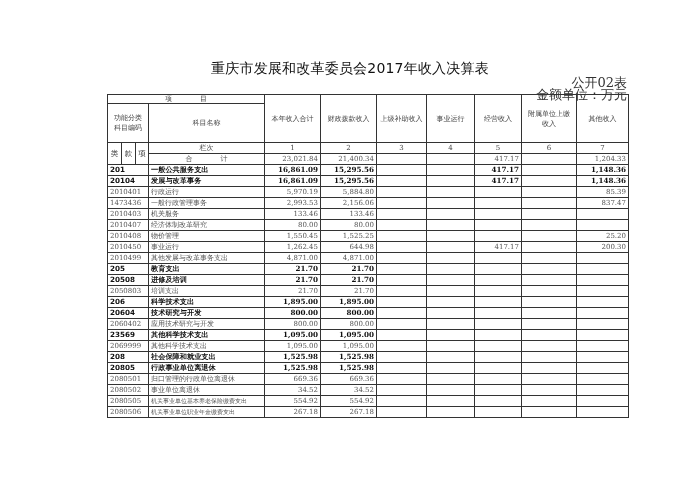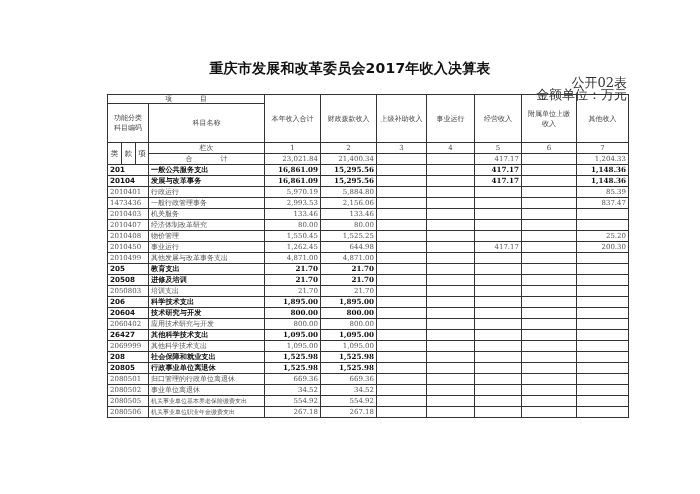--- a/index.html
+++ b/index.html
@@ -1,17 +1,17 @@
 <!DOCTYPE html>
 <html><head>
 <meta charset="utf-8">
 <style>
   html, body { margin:0; padding:0; background:#fff; }
   body { width:700px; height:494px; position:relative; overflow:hidden; font-family:"DejaVu Serif","Liberation Serif",serif; color:#222; }
-  .title { position:absolute; left:0; width:700px; top:60px; text-align:center; font-family:"DejaVu Sans","Liberation Sans",sans-serif; font-size:14px; font-weight:bold; color:#111; letter-spacing:0.2px; }
+  .title { position:absolute; left:0; width:700px; top:60px; text-align:center; font-family:"DejaVu Sans","Liberation Sans",sans-serif; font-size:14px; font-weight:normal; color:#111; letter-spacing:0.2px; }
   .form-no { position:absolute; right:73px; top:74px; font-size:13px; color:#333; }
   .unit { position:absolute; right:73px; top:86px; font-size:13px; color:#333; }
   table { position:absolute; left:107px; top:94px; border-collapse:collapse; table-layout:fixed; width:521px; }
   td { border:1px solid #333; padding:0 2px; font-size:7px; height:10px; line-height:10px; white-space:nowrap; overflow:hidden; color:#555; }
   td.num { text-align:right; }
   td.c { text-align:center; }
   .hdr td { color:#444;margin-left:48px; }
   tr.bold td { font-weight:bold; color:#111; font-family:"DejaVu Sans","Liberation Sans",sans-serif; font-size:7.2px; }
   tr.bold td.num { font-family:"DejaVu Serif","Liberation Serif",serif; }
   .ind { }
@@ -236,21 +236,21 @@
         <td class="ind">应用技术研究与开发</td>
         <td class="num">800.00</td>
         <td class="num">800.00</td>
         <td class="num"></td>
         <td class="num"></td>
         <td class="num"></td>
         <td class="num"></td>
         <td class="num"></td>
       </tr>
       <tr class="bold">
-        <td colspan="3">26427</td>
+        <td colspan="3">23569</td>
         <td>其他科学技术支出</td>
         <td class="num">1,095.00</td>
         <td class="num">1,095.00</td>
         <td class="num"></td>
         <td class="num"></td>
         <td class="num"></td>
         <td class="num"></td>
         <td class="num"></td>
       </tr>
       <tr>

